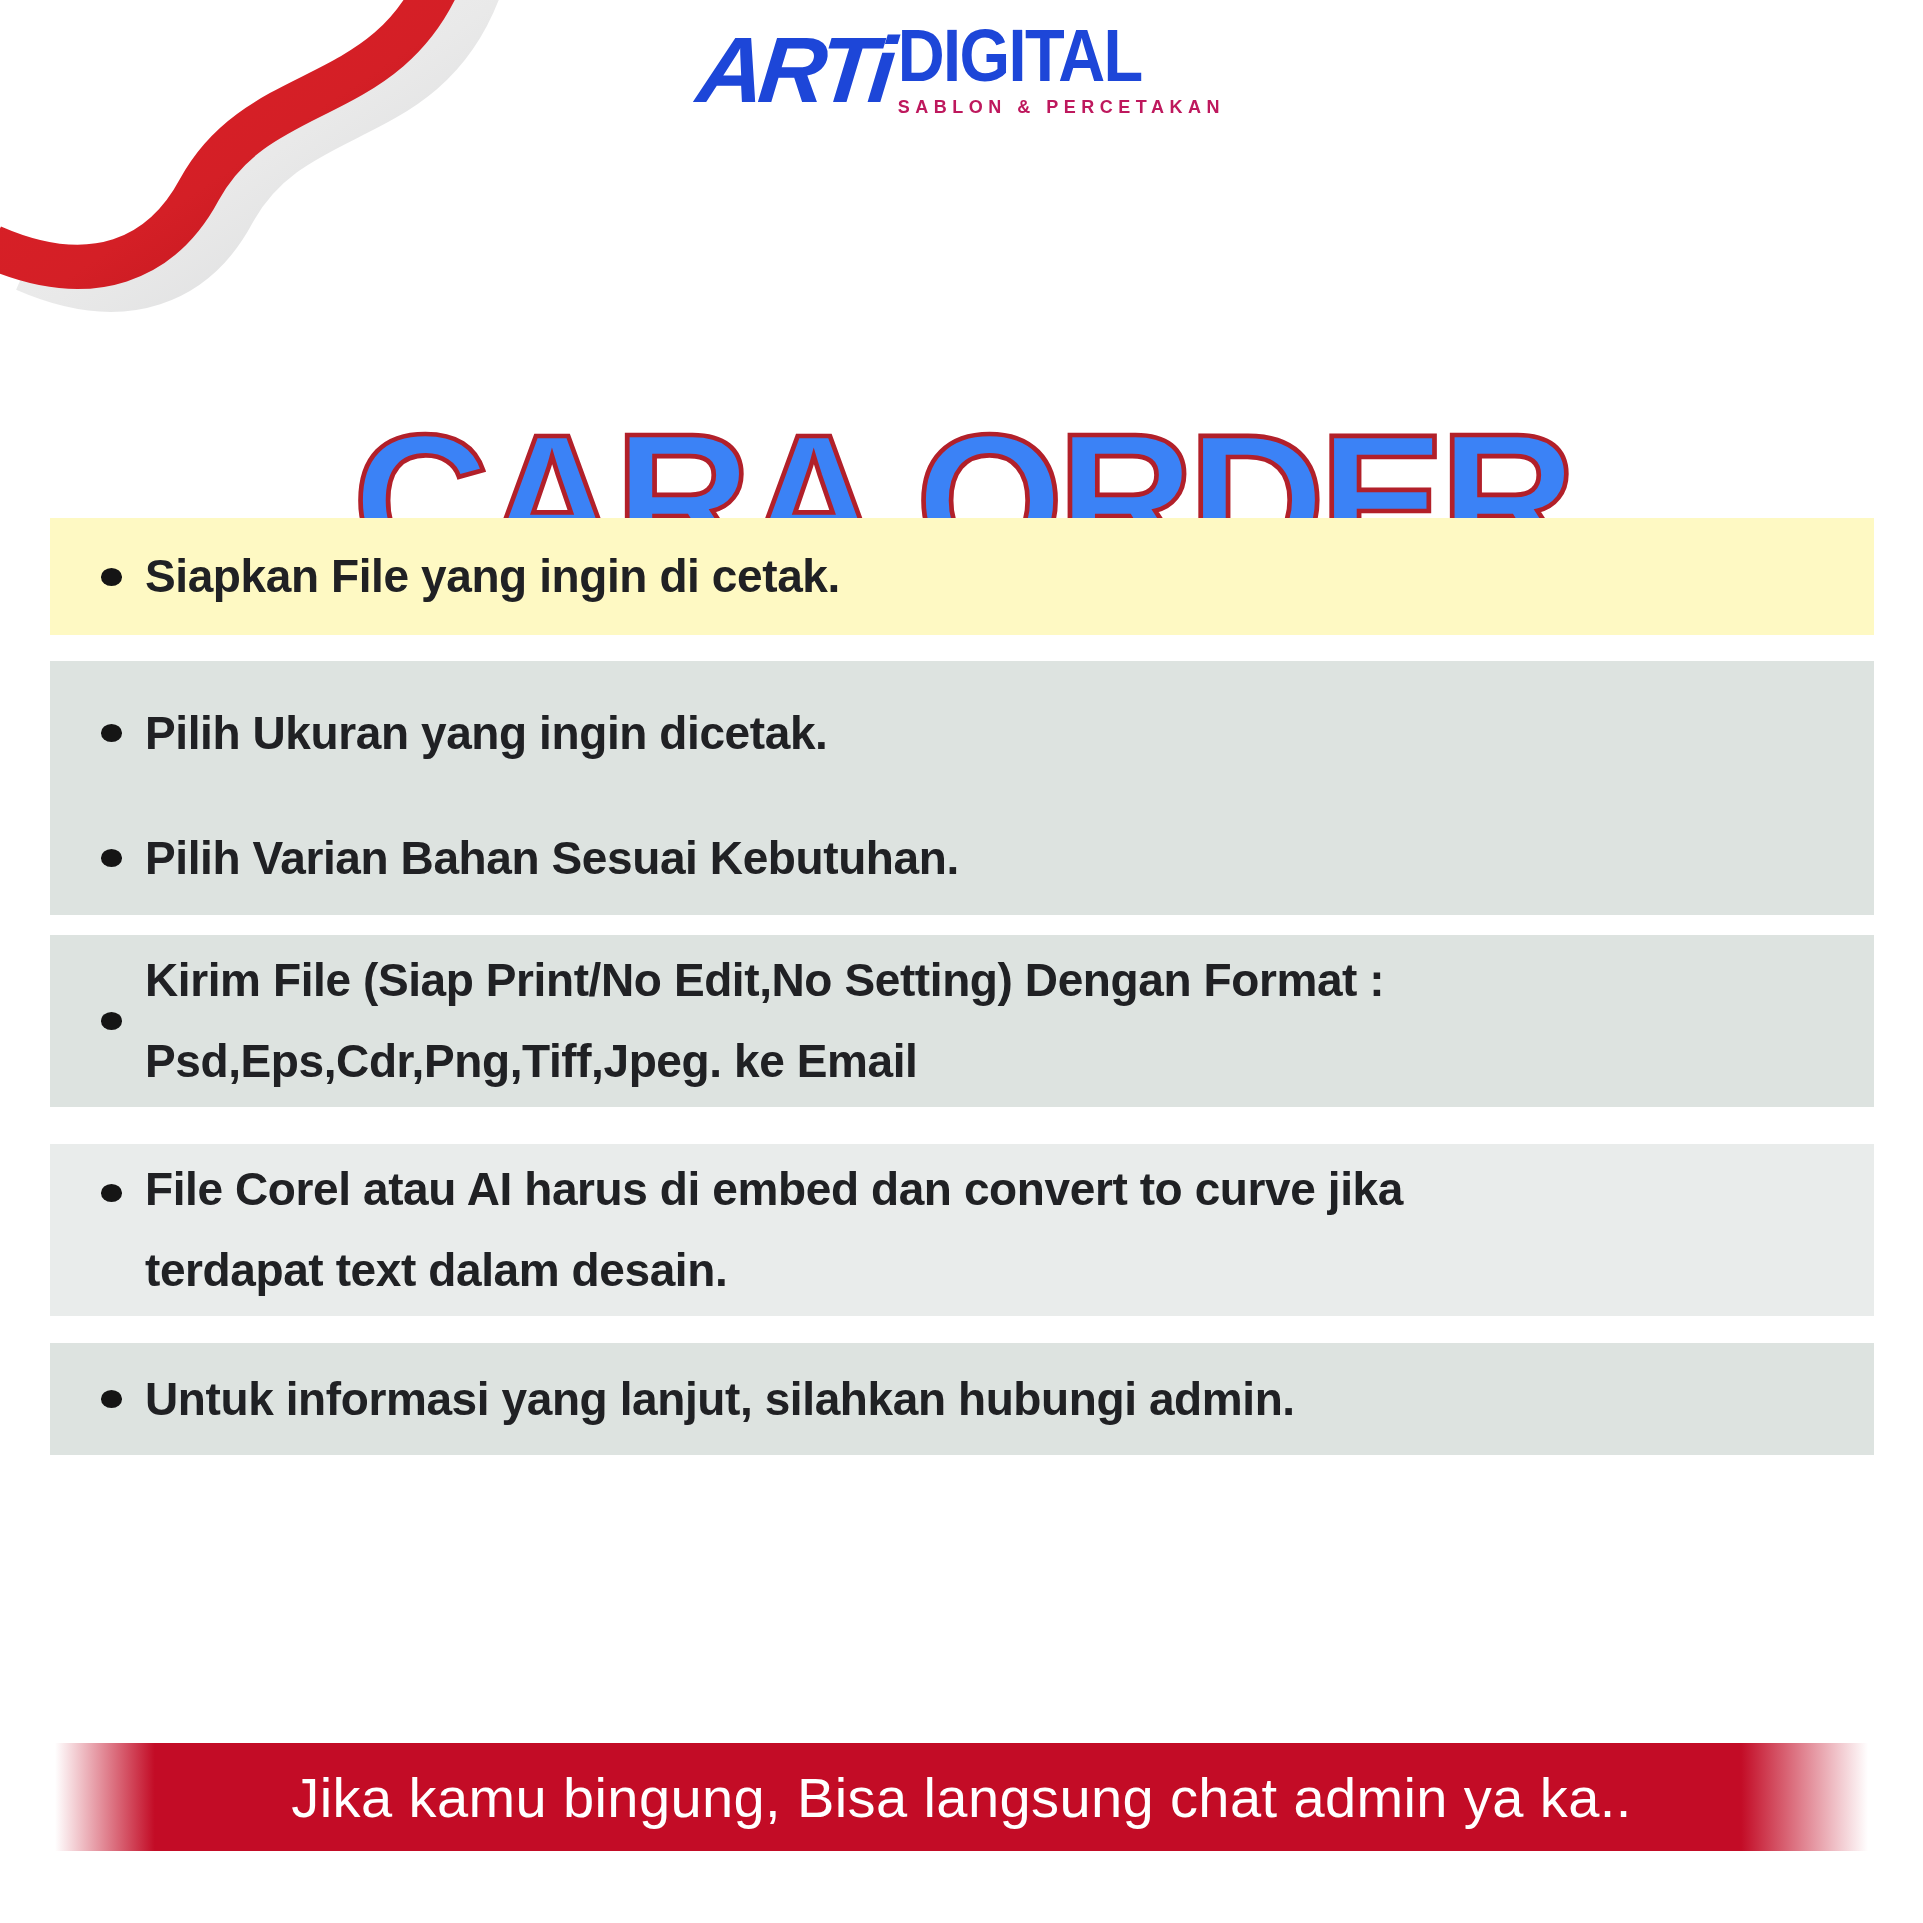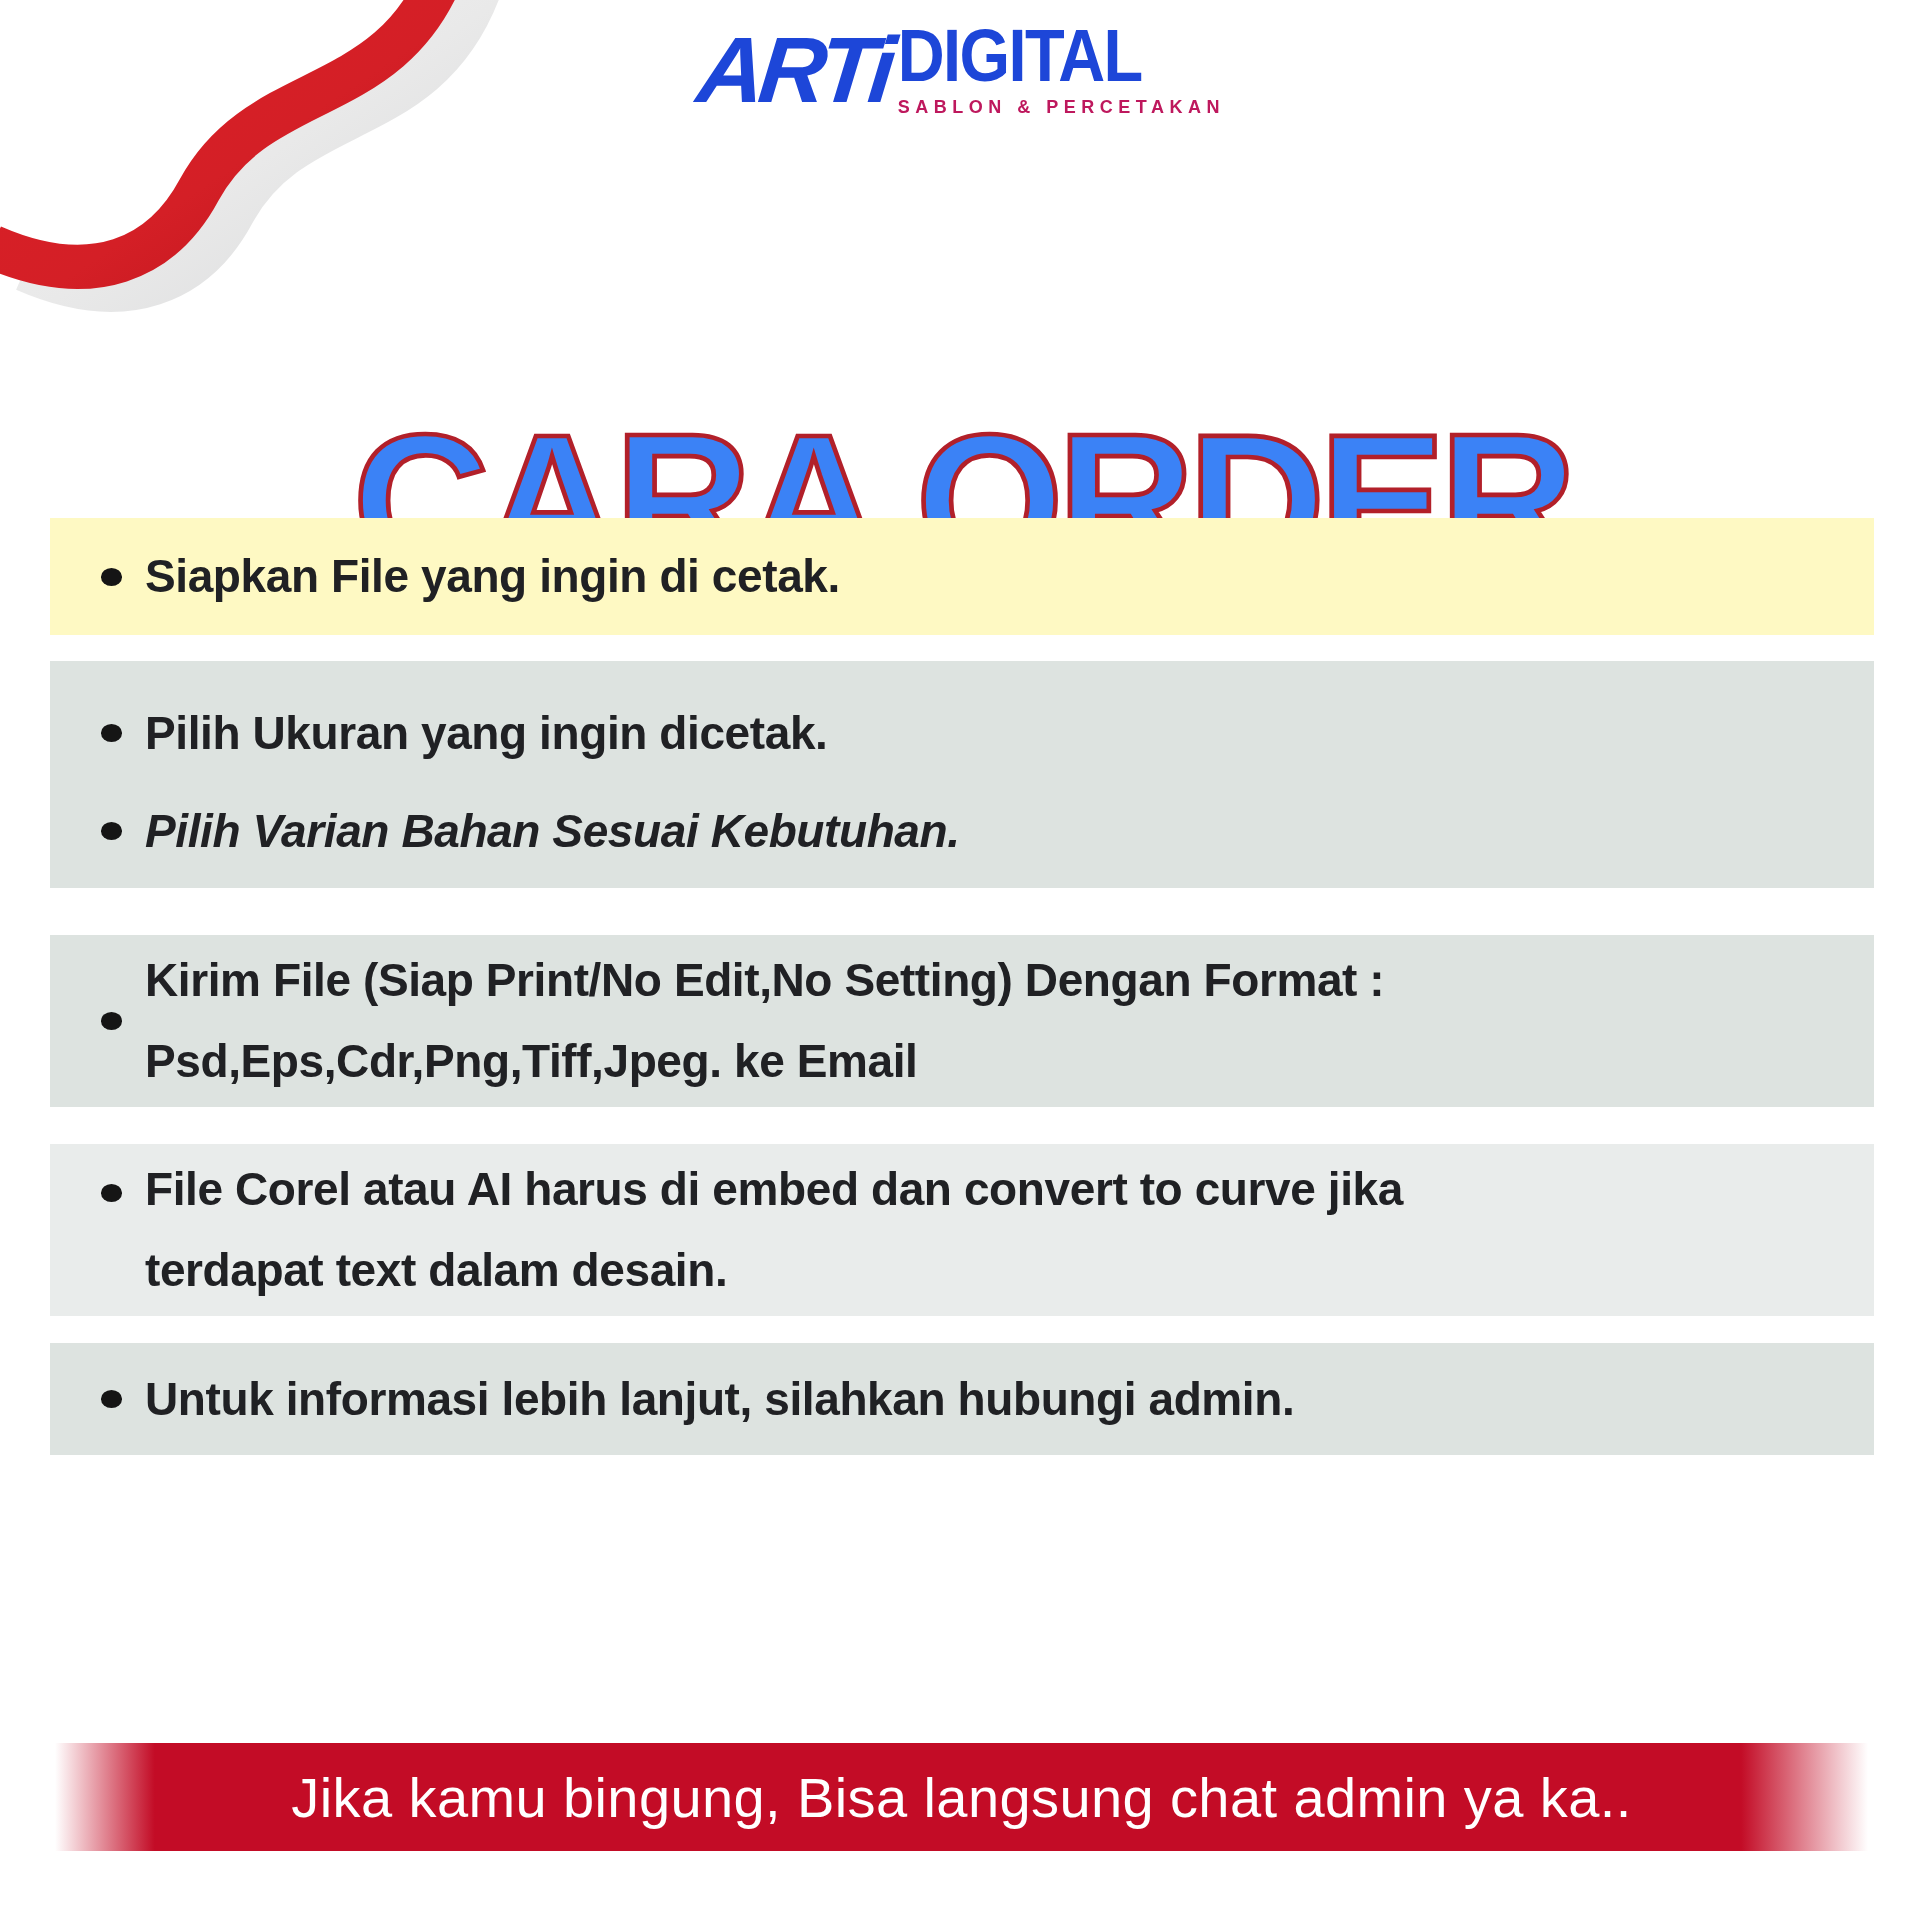--- a/index.html
+++ b/index.html
@@ -46,21 +46,21 @@
   
   .row{
     position:absolute;left:50px;width:1824px;
     display:flex;align-items:center;
   }
   .row.light{background:#fef9c3;}
   .row.green{background:#dde3e0;}
   .row.soft{background:#e9eceb;margin-top:8px;}
   .r1{top:518px;height:117px;}
   .r2{top:661px;height:144px;}
-  .r3{top:774px;height:114px;font-style:italic;}
+  .r3{top:801px;height:114px;}
   .r4{top:935px;height:172px;}
   .r5{top:1136px;height:172px;}
   .r6{top:1343px;height:112px;}
   .dot{
     position:absolute;left:51px;top:50%;
     width:21.3px;height:18px;border-radius:50%;
     background:#151515;
     transform:translateY(-50%);
   }
   .dot-top{top:40px;transform:none;}
@@ -152,21 +152,21 @@
       <span class="dot dot-top"></span>
       <div class="lines">
         <div>File Corel atau AI harus di embed dan convert to curve jika</div>
         <div>terdapat text dalam desain.</div>
       </div>
     </div>
 
     <div class="row green r6">
       <span class="dot"></span>
       <div class="lines">
-        <div>Untuk informasi lebih lanjut, silahkan hubungi admin.</div>
+        <div>Untuk informasi yang lanjut, silahkan hubungi admin.</div>
       </div>
     </div>
 
   </section>
 
   <footer class="banner">
     <div class="banner-text">Jika kamu bingung, Bisa langsung chat admin ya ka..</div>
   </footer>
 
 </div>

